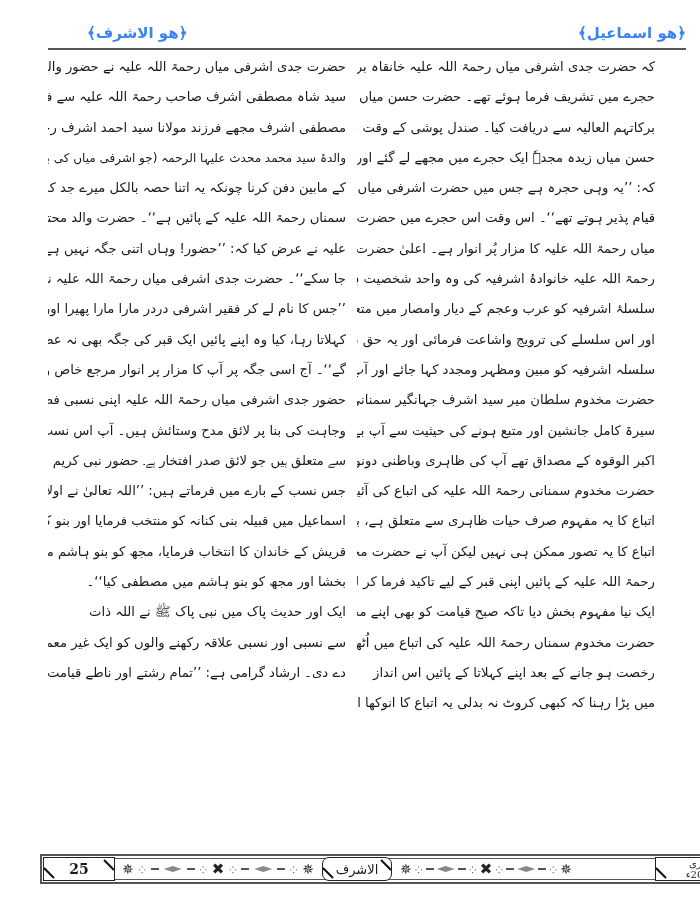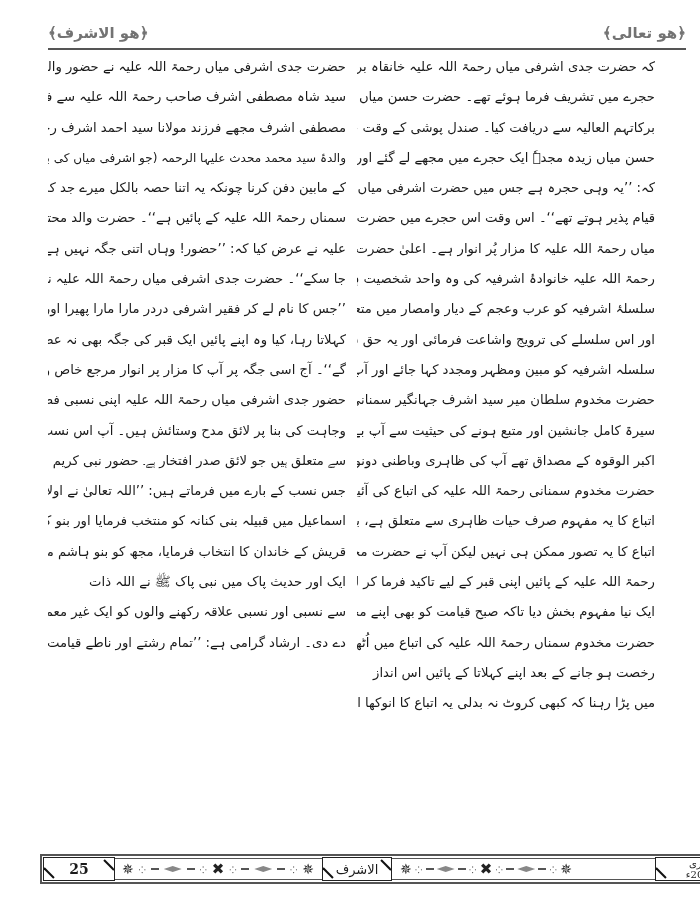--- a/index.html
+++ b/index.html
@@ -1,60 +1,60 @@
 <!DOCTYPE html>
 <html><head>
 <meta charset="utf-8">
 <style>
   html, body { margin: 0; padding: 0; background: #ffffff; }
   body { width: 700px; height: 900px; position: relative; overflow: hidden; color: #1a1a1a; }
   .page { position: absolute; left: 0; top: 0; width: 700px; height: 900px; }
 
   
   .header { position: absolute; left: 48px; right: 14px; top: 24px; height: 20px; }
-  .hdr-title { position: absolute; top: 0; font-family: "DejaVu Sans", sans-serif; font-size: 15px; font-weight: bold; direction: rtl; white-space: nowrap; color: #737373; }
+  .hdr-title { position: absolute; top: 0; font-family: "DejaVu Sans", sans-serif; font-size: 15px; font-weight: bold; direction: rtl; white-space: nowrap; color: #3b82f6; margin-left: 39px; }
   .hdr-left { left: 0; }
   .hdr-right { right: 0; }
   .hdr-rule { position: absolute; left: 48px; right: 14px; top: 48px; height: 2px; background: #555; }
 
   
   .col { position: absolute; top: 52px; width: 298px; direction: rtl; text-align: justify; text-align-last: right;
          font-family: "DejaVu Sans", sans-serif; font-size: 13.2px; line-height: 30.3px; color: #1a1a1a; }
   .col-right { left: 357px; }
   .col-left { left: 48px; }
   .col .line { display: block; white-space: nowrap; overflow: hidden; text-align: right; }
 
   
   .footer { position: absolute; left: 40px; top: 854px; width: 680px; height: 30px; border: 2px solid #555; box-sizing: border-box; background: #fff; text-decoration: underline; }
   .footer-inner { position: absolute; left: 2px; right: 2px; top: 2px; bottom: 2px; border: 1px solid #555; }
   .f-box { position: absolute; top: 1px; height: 24px; border: 1px solid #222; box-sizing: border-box; background: #fff; overflow: hidden;
            display: flex; align-items: center; justify-content: center; font-family: "DejaVu Serif", serif; }
   .f-box::before, .f-box::after { content: ""; position: absolute; width: 14px; height: 2px; background: #111; }
   .f-box::before { left: -2px; bottom: 6px; transform: rotate(45deg); }
   .f-box::after { right: -2px; top: 6px; transform: rotate(45deg); }
   .f-page { left: 1px; width: 72px; font-size: 14px; font-weight: bold; }
-  .f-mag { left: 280px; width: 70px; font-family: "DejaVu Sans", sans-serif; font-size: 13px; direction: rtl; }
+  .f-mag { left: 280px; width: 70px; font-family: "DejaVu Sans", sans-serif; font-size: 13px; direction: rtl; border-radius: 7px; }
   .f-date { right: 1px; width: 62px; font-size: 10px; direction: rtl; }
   .f-orn { position: absolute; top: 3px; height: 20px; display: flex; align-items: center; justify-content: space-between; font-size: 12px; color: #333; }
   .f-orn-left { left: 80px; width: 192px; }
   .f-orn-right { left: 358px; width: 172px; }
   .orn-star { font-size: 14px; color: #222; }
   .orn-dot { font-size: 9px; color: #222; }
   .orn-diamond { display: inline-block; width: 18px; height: 6px; background: #888; transform: skewX(0); clip-path: polygon(0 50%, 50% 0, 100% 50%, 50% 100%); }
   .orn-line { display: inline-block; width: 8px; height: 2px; background: #555; }
   .orn-cross { font-size: 15px; color: #222; }
 </style>
 </head>
 <body>
 
 <div class="page">
 
   <div class="header">
     <span class="hdr-title hdr-left">﴿هو الاشرف﴾</span>
-    <span class="hdr-title hdr-right">﴿هو تعالی﴾</span>
+    <span class="hdr-title hdr-right">﴿هو اسماعیل﴾</span>
   </div>
   <div class="hdr-rule"></div>
 
   <div class="col col-right">
     <span class="line">کہ حضرت جدی اشرفی میاں رحمۃ اللہ علیہ خانقاہ برکاتیہ کے کس</span>
     <span class="line">حجرے میں تشریف فرما ہوئے تھے۔ حضرت حسن میاں دامت</span>
     <span class="line">برکاتہم العالیہ سے دریافت کیا۔ صندل پوشی کے وقت حضرت</span>
     <span class="line">حسن میاں زیدہ مجدہٗ ایک حجرے میں مجھے لے گئے اور فرمایا</span>
     <span class="line">کہ: ’’یہ وہی حجرہ ہے جس میں حضرت اشرفی میاں رحمۃ اللہ علیہ</span>
     <span class="line">قیام پذیر ہوتے تھے‘‘۔ اس وقت اس حجرے میں حضرت محمد</span>
@@ -87,20 +87,21 @@
     <span class="line">جا سکے‘‘۔ حضرت جدی اشرفی میاں رحمۃ اللہ علیہ نے فرمایا کہ:</span>
     <span class="line">’’جس کا نام لے کر فقیر اشرفی دردر مارا مارا پھیرا اور جن کا</span>
     <span class="line">کہلاتا رہا، کیا وہ اپنے پائیں ایک قبر کی جگہ بھی نہ عطا فرمائیں</span>
     <span class="line">گے‘‘۔ آج اسی جگہ پر آپ کا مزار پر انوار مرجع خاص وعام</span>
     <span class="line">حضور جدی اشرفی میاں رحمۃ اللہ علیہ اپنی نسبی فضیلت اور خاندانی</span>
     <span class="line">وجاہت کی بنا پر لائق مدح وستائش ہیں۔ آپ اس نسب پاک</span>
     <span class="line">سے متعلق ہیں جو لائق صدر افتخار ہے۔ حضور نبی کریم ﷺ</span>
     <span class="line">جس نسب کے بارے میں فرماتے ہیں: ’’اللہ تعالیٰ نے اولاد</span>
     <span class="line">اسماعیل میں قبیلہ بنی کنانہ کو منتخب فرمایا اور بنو کنانہ میں سے</span>
     <span class="line">قریش کے خاندان کا انتخاب فرمایا، مجھ کو بنو ہاشم میں اعزاز</span>
+    <span class="line">بخشا اور مجھ کو بنو ہاشم میں مصطفی کیا‘‘۔</span>
     <span class="line">ایک اور حدیث پاک میں نبی پاک ﷺ نے اللہ ذات</span>
     <span class="line">سے نسبی اور نسبی علاقہ رکھنے والوں کو ایک غیر معمولی حیثیت</span>
     <span class="line">دے دی۔ ارشاد گرامی ہے: ’’تمام رشتے اور ناطے قیامت</span>
   </div>
 
   <div class="footer">
     <div class="footer-inner"></div>
 
     <div class="f-box f-page">
       <span>25</span>

